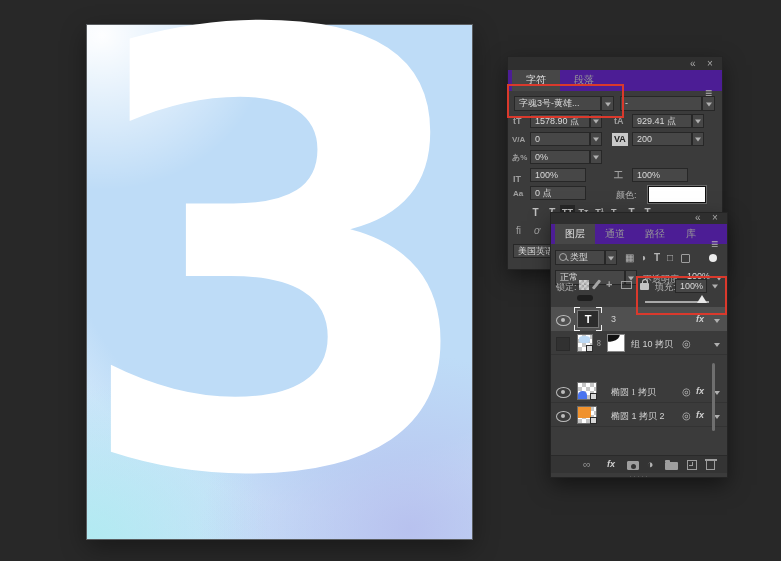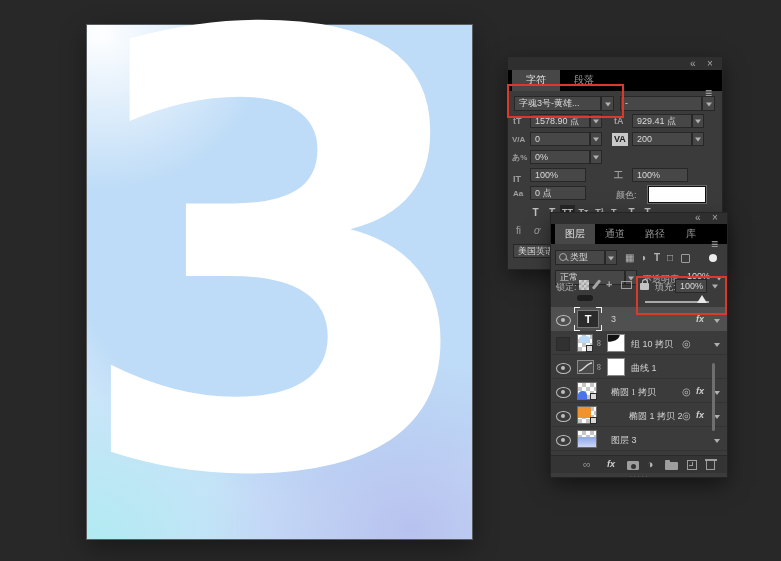--- a/index.html
+++ b/index.html
@@ -16,21 +16,21 @@
       linear-gradient(160deg,#eaf4fd 0%,#cfe6fa 60%,#c9e0f8 100%);}
   #numeral{position:absolute;left:50%;top:50%;transform:translate(-50%,-54%);
     font-family:"DejaVu Sans","Liberation Sans",sans-serif;font-weight:bold;
     font-size:600px;line-height:1;color:#ffffff;}
   
   .panel{position:absolute;background:#3b3b3b;box-shadow:0 0 0 1px #242424,0 8px 20px rgba(0,0,0,.5);}
   #char-panel{left:508px;top:57px;width:214px;height:212px;z-index:2;}
   #layers-panel{left:551px;top:213px;width:176px;height:264px;z-index:3;}
   .titlebar{position:absolute;left:0;top:0;right:0;height:13px;background:#2f2f2f;}
   .winbtn{position:absolute;top:0;font-size:10px;line-height:13px;color:#a8a8a8;cursor:pointer;}
-  .tabstrip{position:absolute;left:0;right:0;background:#000000;}
+  .tabstrip{position:absolute;left:0;right:0;background:#4c1d95;}
   .tab{position:absolute;top:0;bottom:0;text-align:center;font-size:10px;color:#979797;
        line-height:20px;padding:0 8px;cursor:pointer;}
   .tab.active{background:#474747;color:#e4e4e4;}
   .menu-ic{position:absolute;color:#b5b5b5;font-size:12px;cursor:pointer;}
   .field{position:absolute;background:#474747;border:1px solid #272727;color:#dadada;
          font-size:9px;line-height:13px;padding:0 4px;white-space:nowrap;overflow:hidden;box-sizing:border-box;}
   .chevbox{position:absolute;background:#474747;border:1px solid #272727;box-sizing:border-box;cursor:pointer;}
   .chev{position:absolute;left:50%;top:50%;transform:translate(-50%,-35%);
         width:0;height:0;border-left:3.5px solid transparent;border-right:3.5px solid transparent;border-top:4px solid #b0b0b0;}
   .ficon{position:absolute;font-size:9px;color:#9f9f9f;font-weight:bold;line-height:13px;}
@@ -227,68 +227,47 @@
       <span class="menu-ic" style="left:45px;top:7px;font-size:9px;transform:rotate(90deg);">∞</span>
       <div class="thumb" style="left:56px;width:18px;height:18px;background:#fff;border-color:#888;overflow:hidden;">
         <span style="position:absolute;left:-2px;top:-3px;width:14px;height:9px;background:#111;border-radius:0 0 60% 30%;transform:rotate(-12deg);"></span>
       </div>
       <span class="lname" style="left:80px;">组 10 拷贝</span>
       <span class="rbadge" style="left:131px;font-size:10px;">◎</span>
       <span class="chev" style="left:163px;top:12px;transform:none;"></span>
       <span class="sep"></span>
     </div>
 
-    <div class="lrow" style="top:142px;">
-      <span class="eye"></span>
-      <div class="thumb" style="left:26px;top:5px;width:17px;height:14px;background:#4a4a4a;border-color:#8a8a8a;">
-        <svg width="15" height="12" viewBox="0 0 15 12">
-            <path d="M1,10 C5,10 9,2 14,2" fill="none" stroke="#d8d8d8" stroke-width="1.4"></path>
-          </svg>
-      </div>
-      <span class="menu-ic" style="left:45px;top:7px;font-size:9px;transform:rotate(90deg);">∞</span>
-      <div class="thumb" style="left:56px;width:18px;height:18px;background:#fff;border-color:#888;"></div>
-      <span class="lname" style="left:80px;">曲线 1</span>
-      <span class="sep"></span>
-    </div>
 
     <div class="lrow" style="top:166px;">
       <span class="eye"></span>
       <div class="thumb checker" style="left:26px;width:20px;height:18px;">
         <span style="position:absolute;left:0;bottom:0;width:9px;height:8px;background:#4a74ef;border-radius:50% 50% 0 0;"></span>
         <span class="badge"></span>
       </div>
       <span class="lname" style="left:60px;font-family:Liberation Serif, serif;">椭圆 1 拷贝</span>
       <span class="rbadge" style="left:131px;font-size:10px;">◎</span>
       <span class="rbadge fx" style="left:145px;">fx</span>
       <span class="chev" style="left:163px;top:12px;transform:none;"></span>
       <span class="sep"></span>
     </div>
 
     <div class="lrow" style="top:190px;">
       <span class="eye"></span>
       <div class="thumb checker" style="left:26px;width:20px;height:18px;">
         <span style="position:absolute;left:0;top:0;width:13px;height:11px;background:#f0922e;"></span>
         <span class="badge"></span>
       </div>
-      <span class="lname" style="left:78px;">椭圆 1 拷贝 2</span>
+      <span class="lname" style="left:60px;">椭圆 1 拷贝 2</span>
       <span class="rbadge" style="left:131px;font-size:10px;">◎</span>
       <span class="rbadge fx" style="left:145px;">fx</span>
       <span class="chev" style="left:163px;top:12px;transform:none;"></span>
       <span class="sep"></span>
     </div>
 
-    <div class="lrow" style="top:214px;">
-      <span class="eye"></span>
-      <div class="thumb checker" style="left:26px;width:20px;height:18px;">
-        <span style="position:absolute;left:0;right:0;bottom:0;height:10px;background:linear-gradient(180deg,#8fa5ee,#cdd7f6);"></span>
-      </div>
-      <span class="lname" style="left:60px;">图层 3</span>
-      <span class="chev" style="left:163px;top:12px;transform:none;"></span>
-      <span class="sep"></span>
-    </div>
 
     <div class="scrollbar" style="left:161px;top:150px;height:68px;"></div>
 
     <div style="position:absolute;left:0;right:0;top:242px;height:17px;background:#343434;border-top:1px solid #2a2a2a;">
       <span class="menu-ic" style="left:32px;top:2px;color:#8d8d8d;font-size:11px;">∞</span>
       <span class="menu-ic fx" style="left:56px;top:3px;font-size:9px;">fx</span>
       <span class="boxic" style="left:76px;top:5px;width:12px;height:9px;background:#9e9e9e;border-radius:1px;">
           <span style="position:absolute;left:3px;top:1.5px;width:5px;height:5px;border-radius:50%;background:#343434;"></span>
         </span>
       <span class="menu-ic" style="left:96px;top:2px;font-size:11px;">◑</span>

